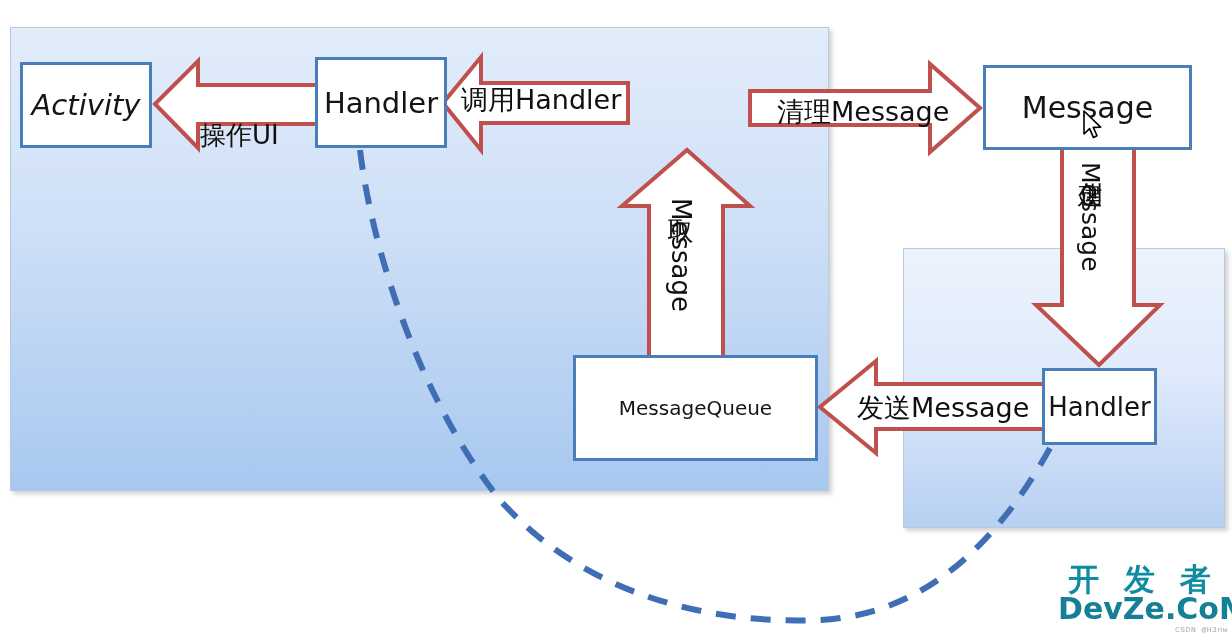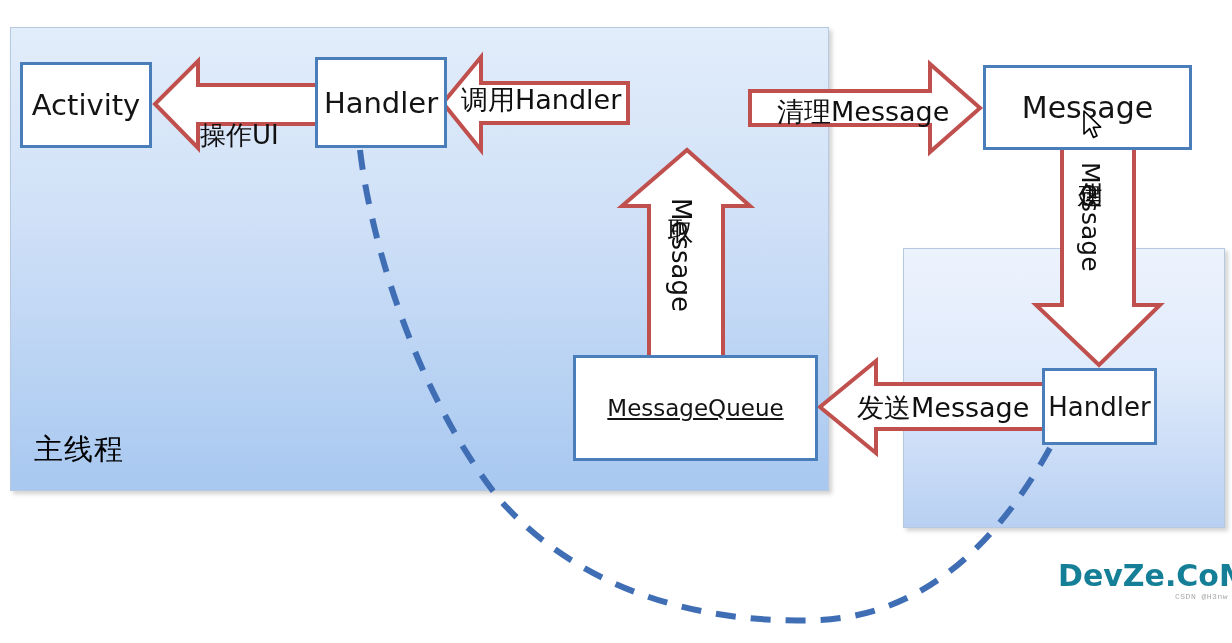--- a/index.html
+++ b/index.html
@@ -64,25 +64,25 @@
     border: 3px solid #4a7ebb;
     display: flex;
     align-items: center;
     justify-content: center;
     color: #141414;
     font-size: 29px;
     font-family: "DejaVu Sans", "Liberation Sans", sans-serif;
     white-space: nowrap;
     z-index: 6;
   }
-  #node-activity       { left: 20px;  top: 62px;  width: 132px; height: 86px; }
+  #node-activity       { left: 20px;  top: 62px;  width: 132px; height: 86px; font-style: italic; }
   #node-handler-main   { left: 315px; top: 57px;  width: 132px; height: 91px; }
   #node-looper         { left: 625px; top: 61px;  width: 127px; height: 87px; }
   #node-message        { left: 983px; top: 65px;  width: 209px; height: 85px; font-size: 30px; }
-  #node-messagequeue   { left: 573px; top: 355px; width: 245px; height: 106px; font-size: 23px; text-decoration: underline; }
+  #node-messagequeue   { left: 573px; top: 355px; width: 245px; height: 106px; font-size: 20px; }
   #node-handler-sub    { left: 1042px; top: 368px; width: 115px; height: 77px; font-size: 26px; }
 
   
   .arrow-label {
     position: absolute;
     color: #101010;
     font-family: "DejaVu Sans", "Liberation Sans", sans-serif;
     white-space: nowrap;
     z-index: 5;
     pointer-events: none;
@@ -178,25 +178,25 @@
   <div class="arrow-label" id="label-diaoyong">调用Handler</div>
 
   <div class="arrow-label" id="label-qingli">清理Message</div>
 
   <div class="arrow-label" id="label-qu-message">取Message</div>
 
   <div class="arrow-label" id="label-chuangjian">创建Message</div>
 
   <div class="arrow-label" id="label-fasong">发送Message</div>
 
-  <div class="panel-label" id="main-thread-label">主线程</div>
 
 
   <svg id="mouse-cursor" width="22" height="32" viewBox="0 0 22 32" xmlns="http://www.w3.org/2000/svg">
     <path d="M 2 1 L 2 24 L 7.6 18.6 L 11.4 27.4 L 15 25.8 L 11.3 17.4 L 18.6 17.1 Z" fill="#ffffff" stroke="#000000" stroke-width="1.6" stroke-linejoin="round"></path>
   </svg>
 
   <div id="watermark">
+    <div id="watermark-cn">开 发 者</div>
     <div id="watermark-en">DevZe.CoM</div>
     <div id="watermark-credit">CSDN @H3nw</div>
   </div>
 
 </div>
 
 </body></html>

